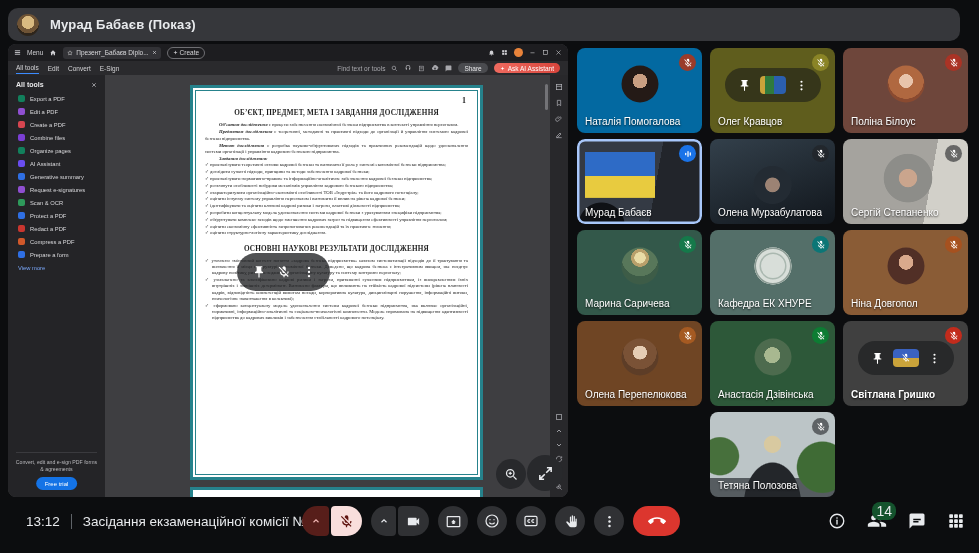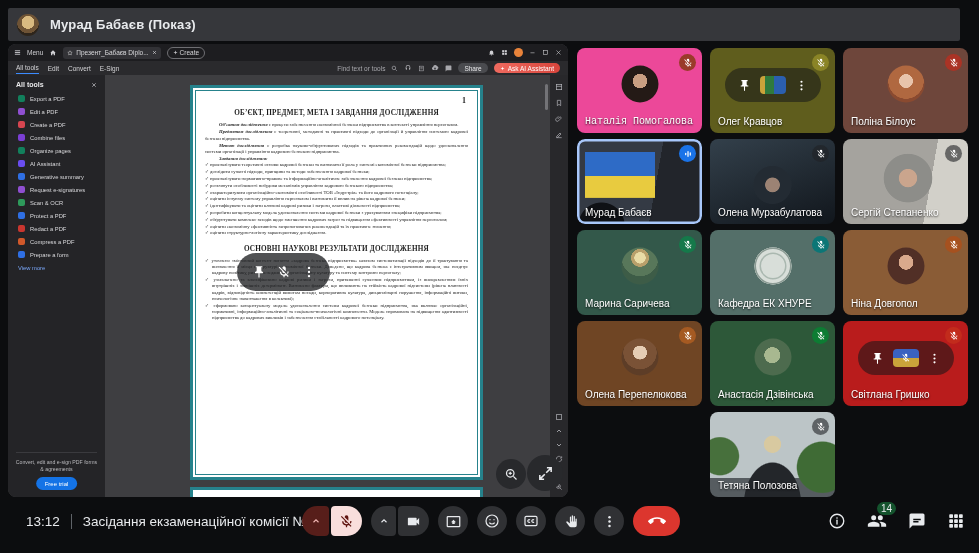--- a/index.html
+++ b/index.html
@@ -3,21 +3,21 @@
 <meta charset="utf-8">
 <style>
   html,body{margin:0;padding:0;background:#000;}
   #screen{position:relative;width:979px;height:553px;background:#0c0d0f;overflow:hidden;
           font-family:"Liberation Sans",sans-serif;-webkit-font-smoothing:antialiased;}
   .ic{display:inline-block;vertical-align:middle;}
   svg{display:block;}
 
   
   #topbar{position:absolute;left:8px;top:8px;width:952px;height:33px;background:#36373b;
-          border-radius:2px;display:flex;align-items:center;padding-left:9px;box-sizing:border-box;}
+          border-radius:10px;display:flex;align-items:center;padding-left:9px;box-sizing:border-box;}
   #topbar .pav{width:22px;height:22px;border-radius:50%;
      background:radial-gradient(circle at 50% 38%,#d8b980 0 36%,#6e5335 37% 62%,#2e251b 63%);}
   #topbar .pname{margin-left:11px;color:#e8eaed;font-size:13px;font-weight:600;letter-spacing:.2px;}
 
   
   #share{position:absolute;left:8px;top:44px;width:560px;height:453px;border-radius:8px;
          overflow:hidden;background:#3e3e41;}
   
   #acr-title{position:absolute;left:0;top:0;right:0;height:17px;background:#1d1d20;display:flex;
              align-items:center;gap:6px;padding:0 6px;color:#cfcfd3;font-size:6.5px;}
@@ -142,21 +142,21 @@
   .mic-main{width:31px;background:#f9dedc;border-radius:4px 15px 15px 4px;color:#601410;}
   .cam-dd{width:25px;background:#303134;border-radius:15px 4px 4px 15px;color:#e8eaed;}
   .cam-main{width:31px;background:#303134;border-radius:4px 15px 15px 4px;color:#e8eaed;}
   .cbtn{width:30px;height:30px;border-radius:50%;background:#303134;display:flex;align-items:center;
         justify-content:center;color:#e8eaed;}
   .endcall{width:47px;height:30px;border-radius:15px;background:#dc362e;display:flex;align-items:center;
            justify-content:center;color:#fff;}
   #botright{position:absolute;right:14px;top:506px;height:30px;display:flex;align-items:center;gap:21px;color:#e8eaed;}
   .pplwrap{position:relative;}
   .pplbadge{position:absolute;top:-9px;right:-9px;background:#14532d;border-radius:8px;
-            padding:1px 4px;font-size:10px;color:#e8eaed;}
+            padding:1px 4px;font-size:14px;color:#e8eaed;}
 </style>
 </head>
 <body>
 
 <div id="screen">
 
   <div id="topbar">
     <span class="pav"></span>
     <span class="pname">Мурад Бабаєв (Показ)</span>
   </div>
@@ -496,21 +496,21 @@
     </div>
     <div id="share-expand" class="sharebtn">
       <svg width="17" height="17" viewBox="0 0 24 24" stroke="currentColor" stroke-width="2.2" fill="none">
           <path d="M14 4h6v6M10 20H4v-6M20 4l-7 7M4 20l7-7"></path>
         </svg>
     </div>
   </div>
 
   <div id="grid">
 
-      <div class="tile v-nat k-avatar" style="background:#ec4899;font-family:Liberation Mono, monospace;">
+      <div class="tile v-nat k-avatar" style="background:#0369a1;">
         <span class="avatar"></span>
 
         <span class="badge badge-mute" style="background:#9a3b2a;">
           <svg width="10" height="10" viewBox="0 0 24 24" fill="currentColor">
             <path d="M15 10.6V5a3 3 0 0 0-6 0v.3L15 10.6zM4.4 3 3 4.4l6 6V11a3 3 0 0 0 3.9 2.9l1.7 1.7a5 5 0 0 1-7.6-4.1H5a7 7 0 0 0 6 6.9V21h2v-2.6c.9-.1 1.8-.5 2.6-1l3 3 1.4-1.4L4.4 3zM17.3 14c.5-.9.7-1.9.7-3h2c0 1.6-.4 3.1-1.2 4.5L17.3 14z"></path>
           </svg>
         </span>
 
         <span class="tname">Наталія Помогалова</span>
       </div>
@@ -642,21 +642,21 @@
 
         <span class="badge badge-mute" style="background:#0d7c33;">
           <svg width="10" height="10" viewBox="0 0 24 24" fill="currentColor">
             <path d="M15 10.6V5a3 3 0 0 0-6 0v.3L15 10.6zM4.4 3 3 4.4l6 6V11a3 3 0 0 0 3.9 2.9l1.7 1.7a5 5 0 0 1-7.6-4.1H5a7 7 0 0 0 6 6.9V21h2v-2.6c.9-.1 1.8-.5 2.6-1l3 3 1.4-1.4L4.4 3zM17.3 14c.5-.9.7-1.9.7-3h2c0 1.6-.4 3.1-1.2 4.5L17.3 14z"></path>
           </svg>
         </span>
 
         <span class="tname">Анастасія Дзівінська</span>
       </div>
 
-      <div class="tile v-svit k-hover" style="background:#b91c1c;">
+      <div class="tile v-svit k-hover" style="background:#404040;font-weight:bold;">
 
         <div class="hoverpill">
           <span class="ic">
             <svg width="13" height="13" viewBox="0 0 24 24" fill="currentColor">
               <path d="M16 9V4h1a1 1 0 0 0 0-2H7a1 1 0 0 0 0 2h1v5c0 1.7-1.3 3-3 3v2h6v7l1 1 1-1v-7h6v-2c-1.7 0-3-1.3-3-3z"></path>
             </svg>
           </span>
           <span class="hp-center">
             <span class="hp-mic ic">
               <svg width="10" height="10" viewBox="0 0 24 24" fill="currentColor">

